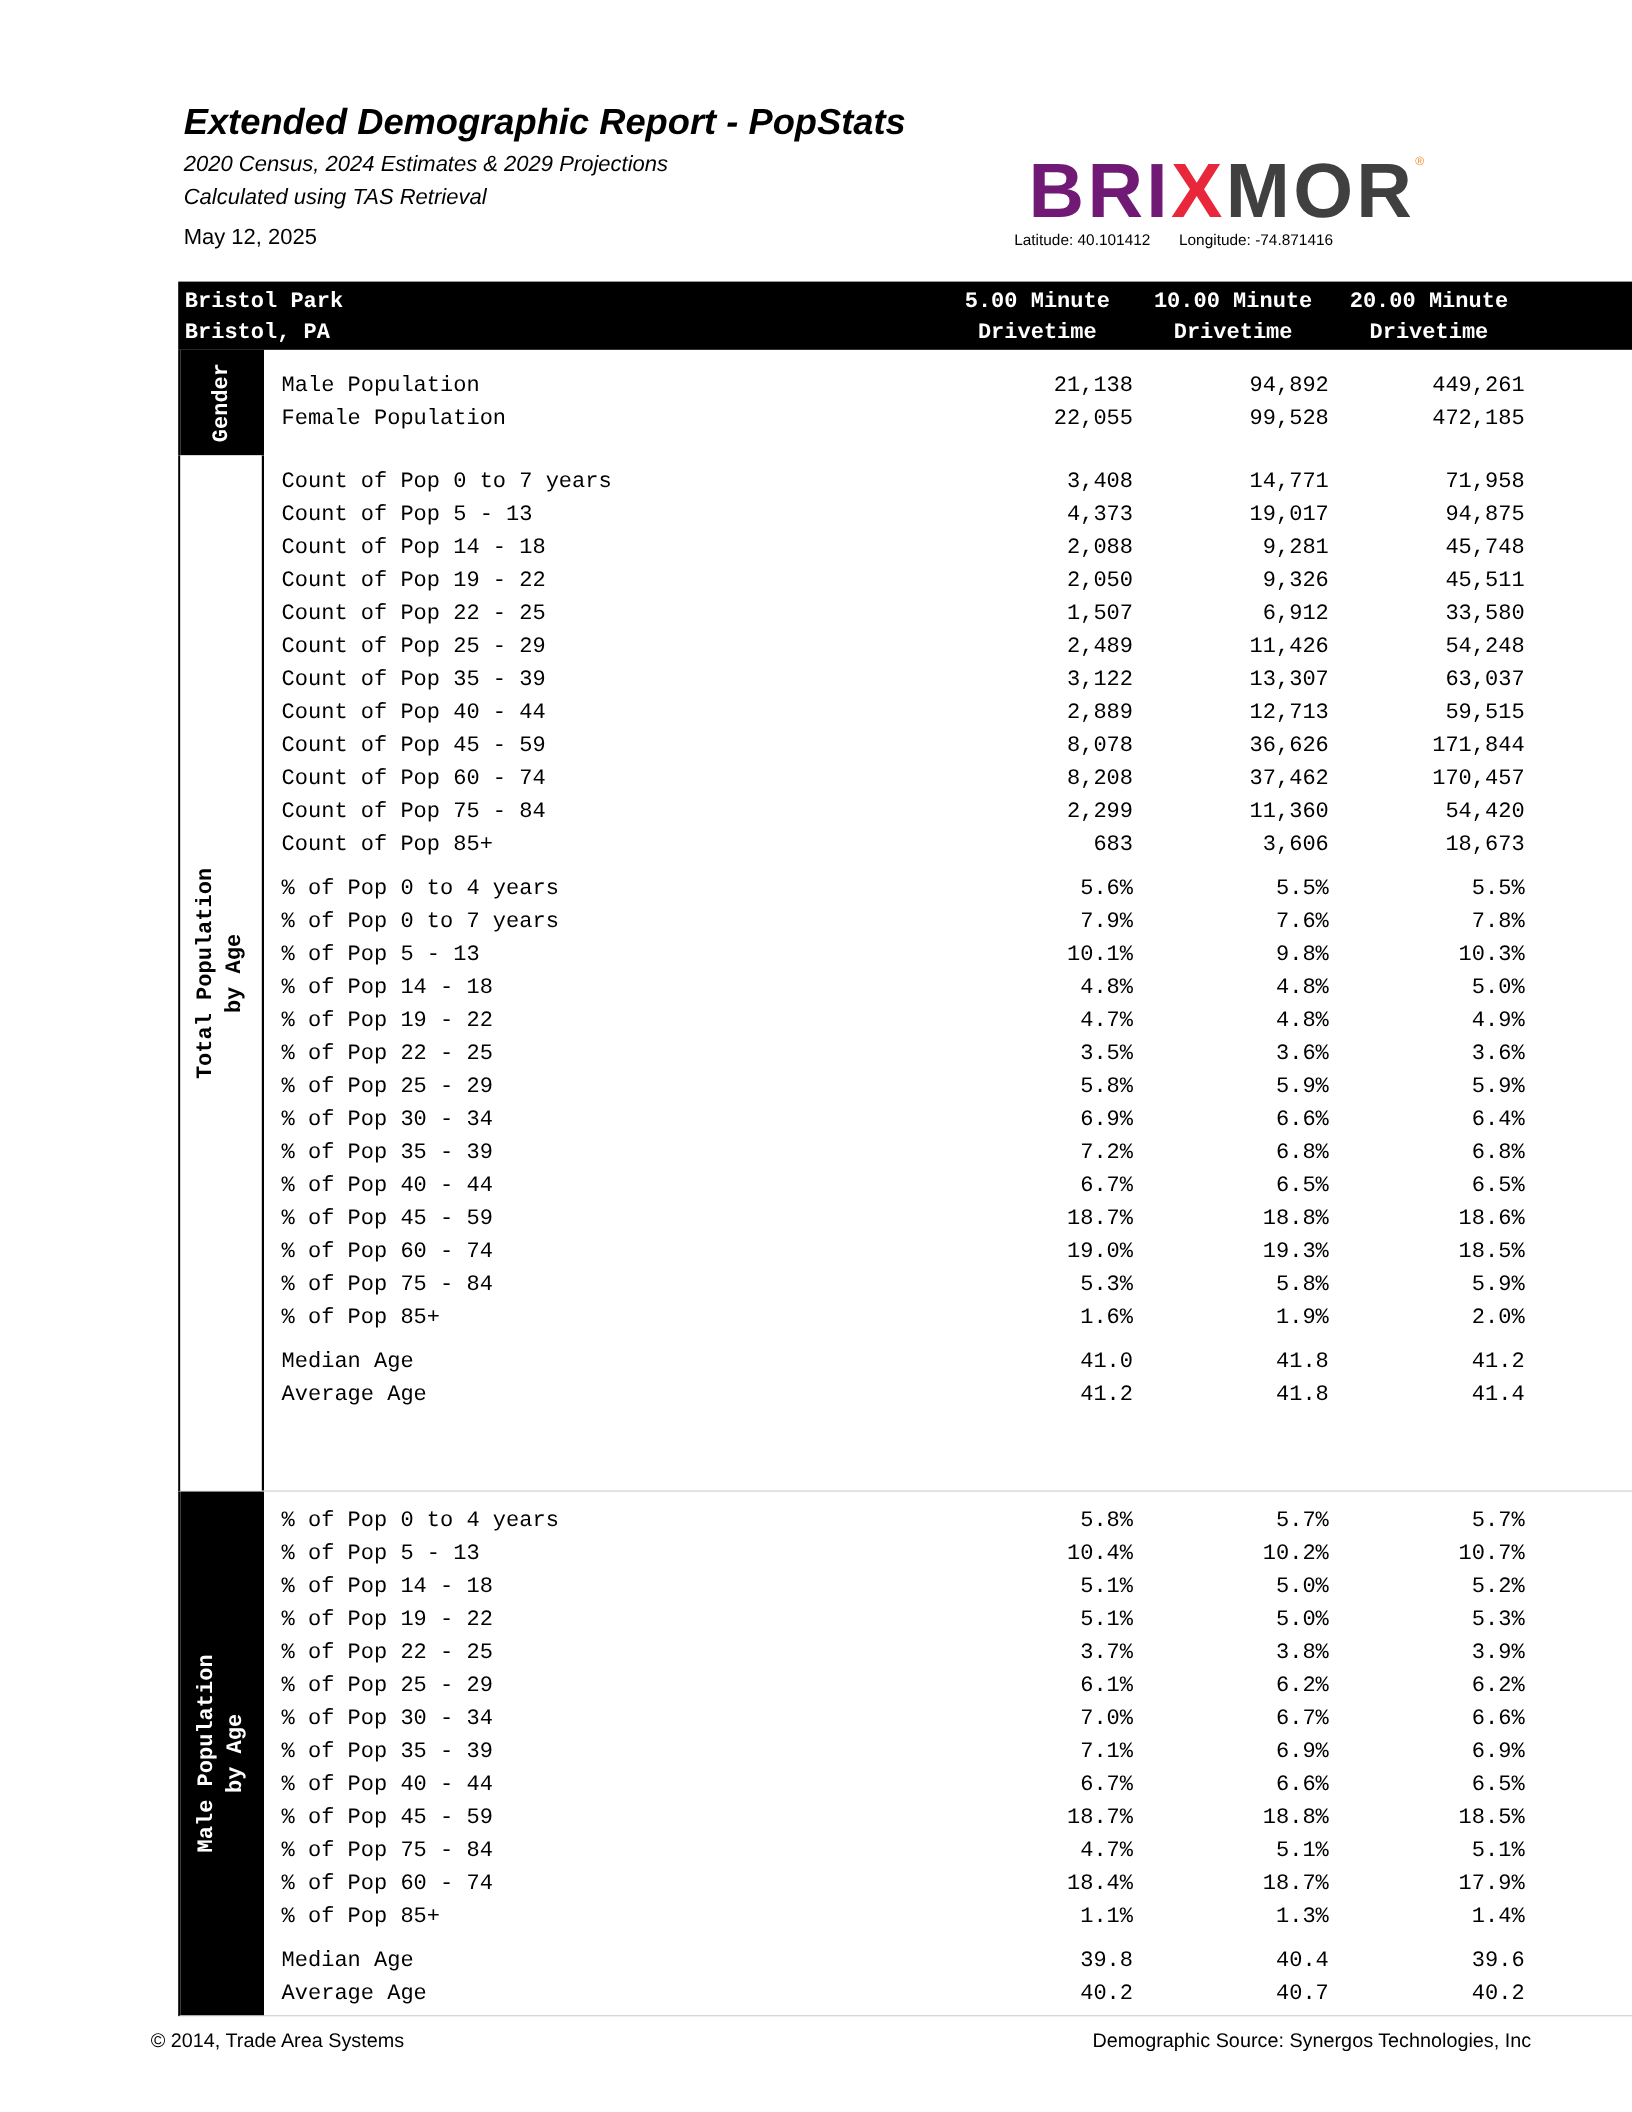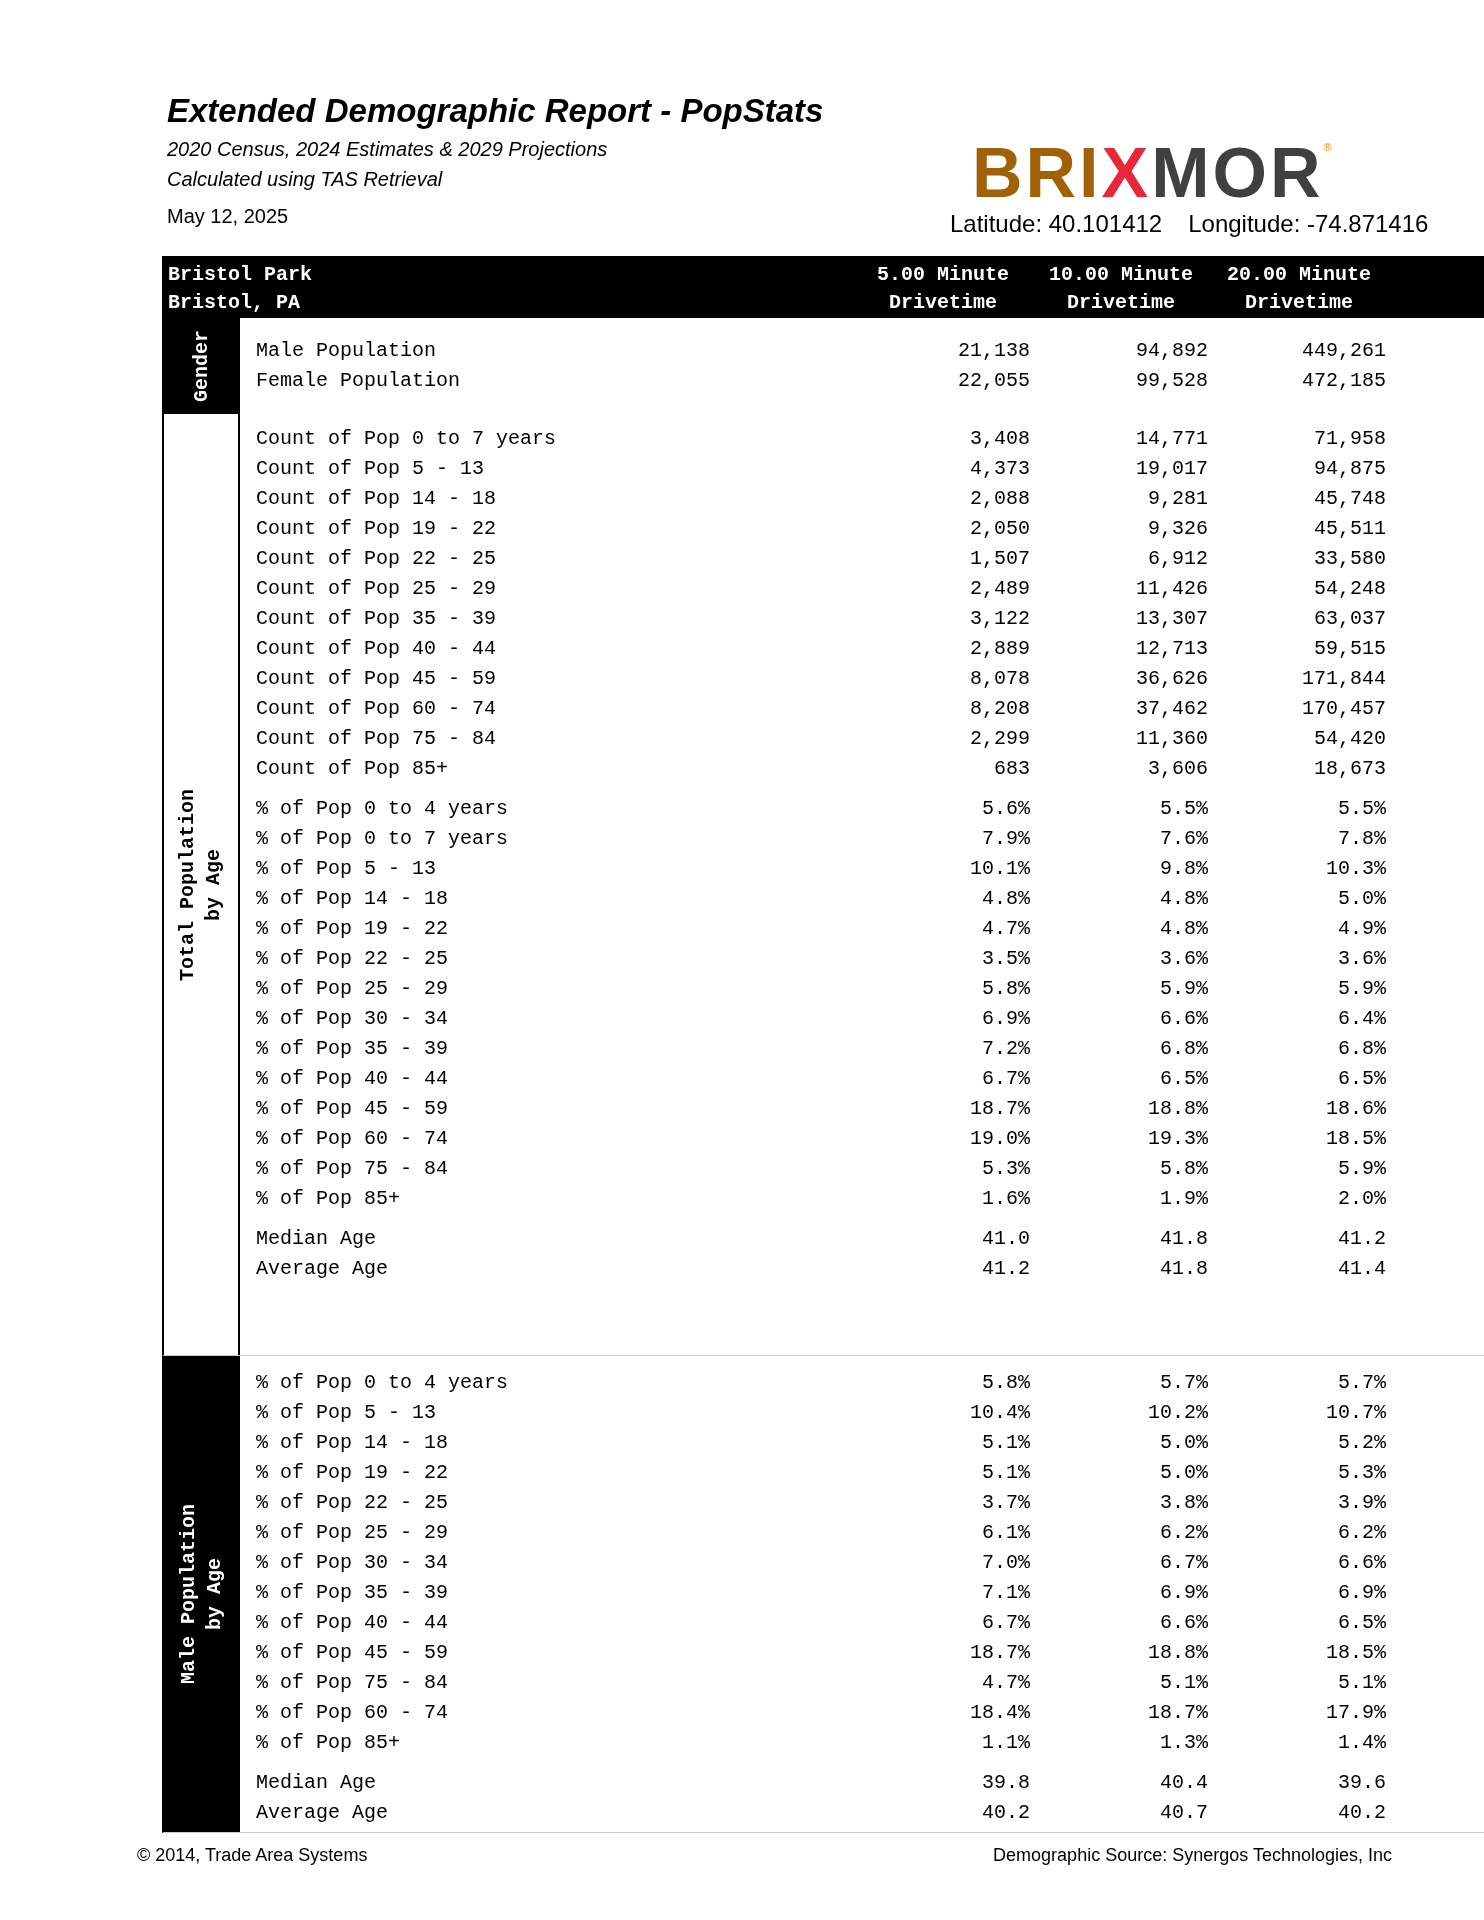--- a/index.html
+++ b/index.html
@@ -3,25 +3,25 @@
 <meta charset="utf-8">
 <style>
   html, body { margin: 0; padding: 0; background: #fff; }
   body { width: 1484px; height: 1920px; position: relative; font-family: "Liberation Sans", sans-serif; color: #000; overflow: hidden; }
   .title { position: absolute; left: 167px; top: 92px; font-size: 33px; font-weight: bold; font-style: italic; margin: 0; }
   .subtitle { position: absolute; left: 167px; font-size: 20px; font-style: italic; }
   .sub1 { top: 138px; }
   .sub2 { top: 168px; }
   .date { position: absolute; left: 167px; top: 205px; font-size: 20px; }
   .logo { position: absolute; left: 935px; top: 138px; font-size: 70px; font-weight: bold; letter-spacing: 3px; line-height: 1; }
-  .logo .red { color: #a16207; margin-left: 37px; }
+  .logo .red { color: #701a75; }
   .logo .x { color: #e8273b; }
   .logo .orange { color: #404040; }
   .logo .reg { font-size: 11px; color: #f28a25; vertical-align: top; font-weight: normal; position: relative; top: 4px; }
-  .coords { position: absolute; left: 922px; top: 210px; font-size: 24px; margin-left: 28px; }
+  .coords { position: absolute; left: 922px; top: 210px; font-size: 14px; }
   .coords span + span { margin-left: 26px; }
 
   .table { position: absolute; left: 162px; top: 256px; width: 1362px; font-family: Liberation Mono, monospace; }
   .thead { background: #000; color: #fff; height: 62px; position: relative; font-weight: bold; font-size: 20px; }
   .thead .loc { position: absolute; left: 6px; top: 5px; line-height: 28px; }
   .thead .col { position: absolute; top: 5px; width: 178px; text-align: center; line-height: 28px; }
   .c1 { left: 692px; } .c2 { left: 870px; } .c3 { left: 1048px; }
 
   .section { position: relative; border-right: 2px solid #000; border-left: 2px solid #000; }
   .section .side { position: absolute; left: 0; top: 0; bottom: 0; width: 76px; }

